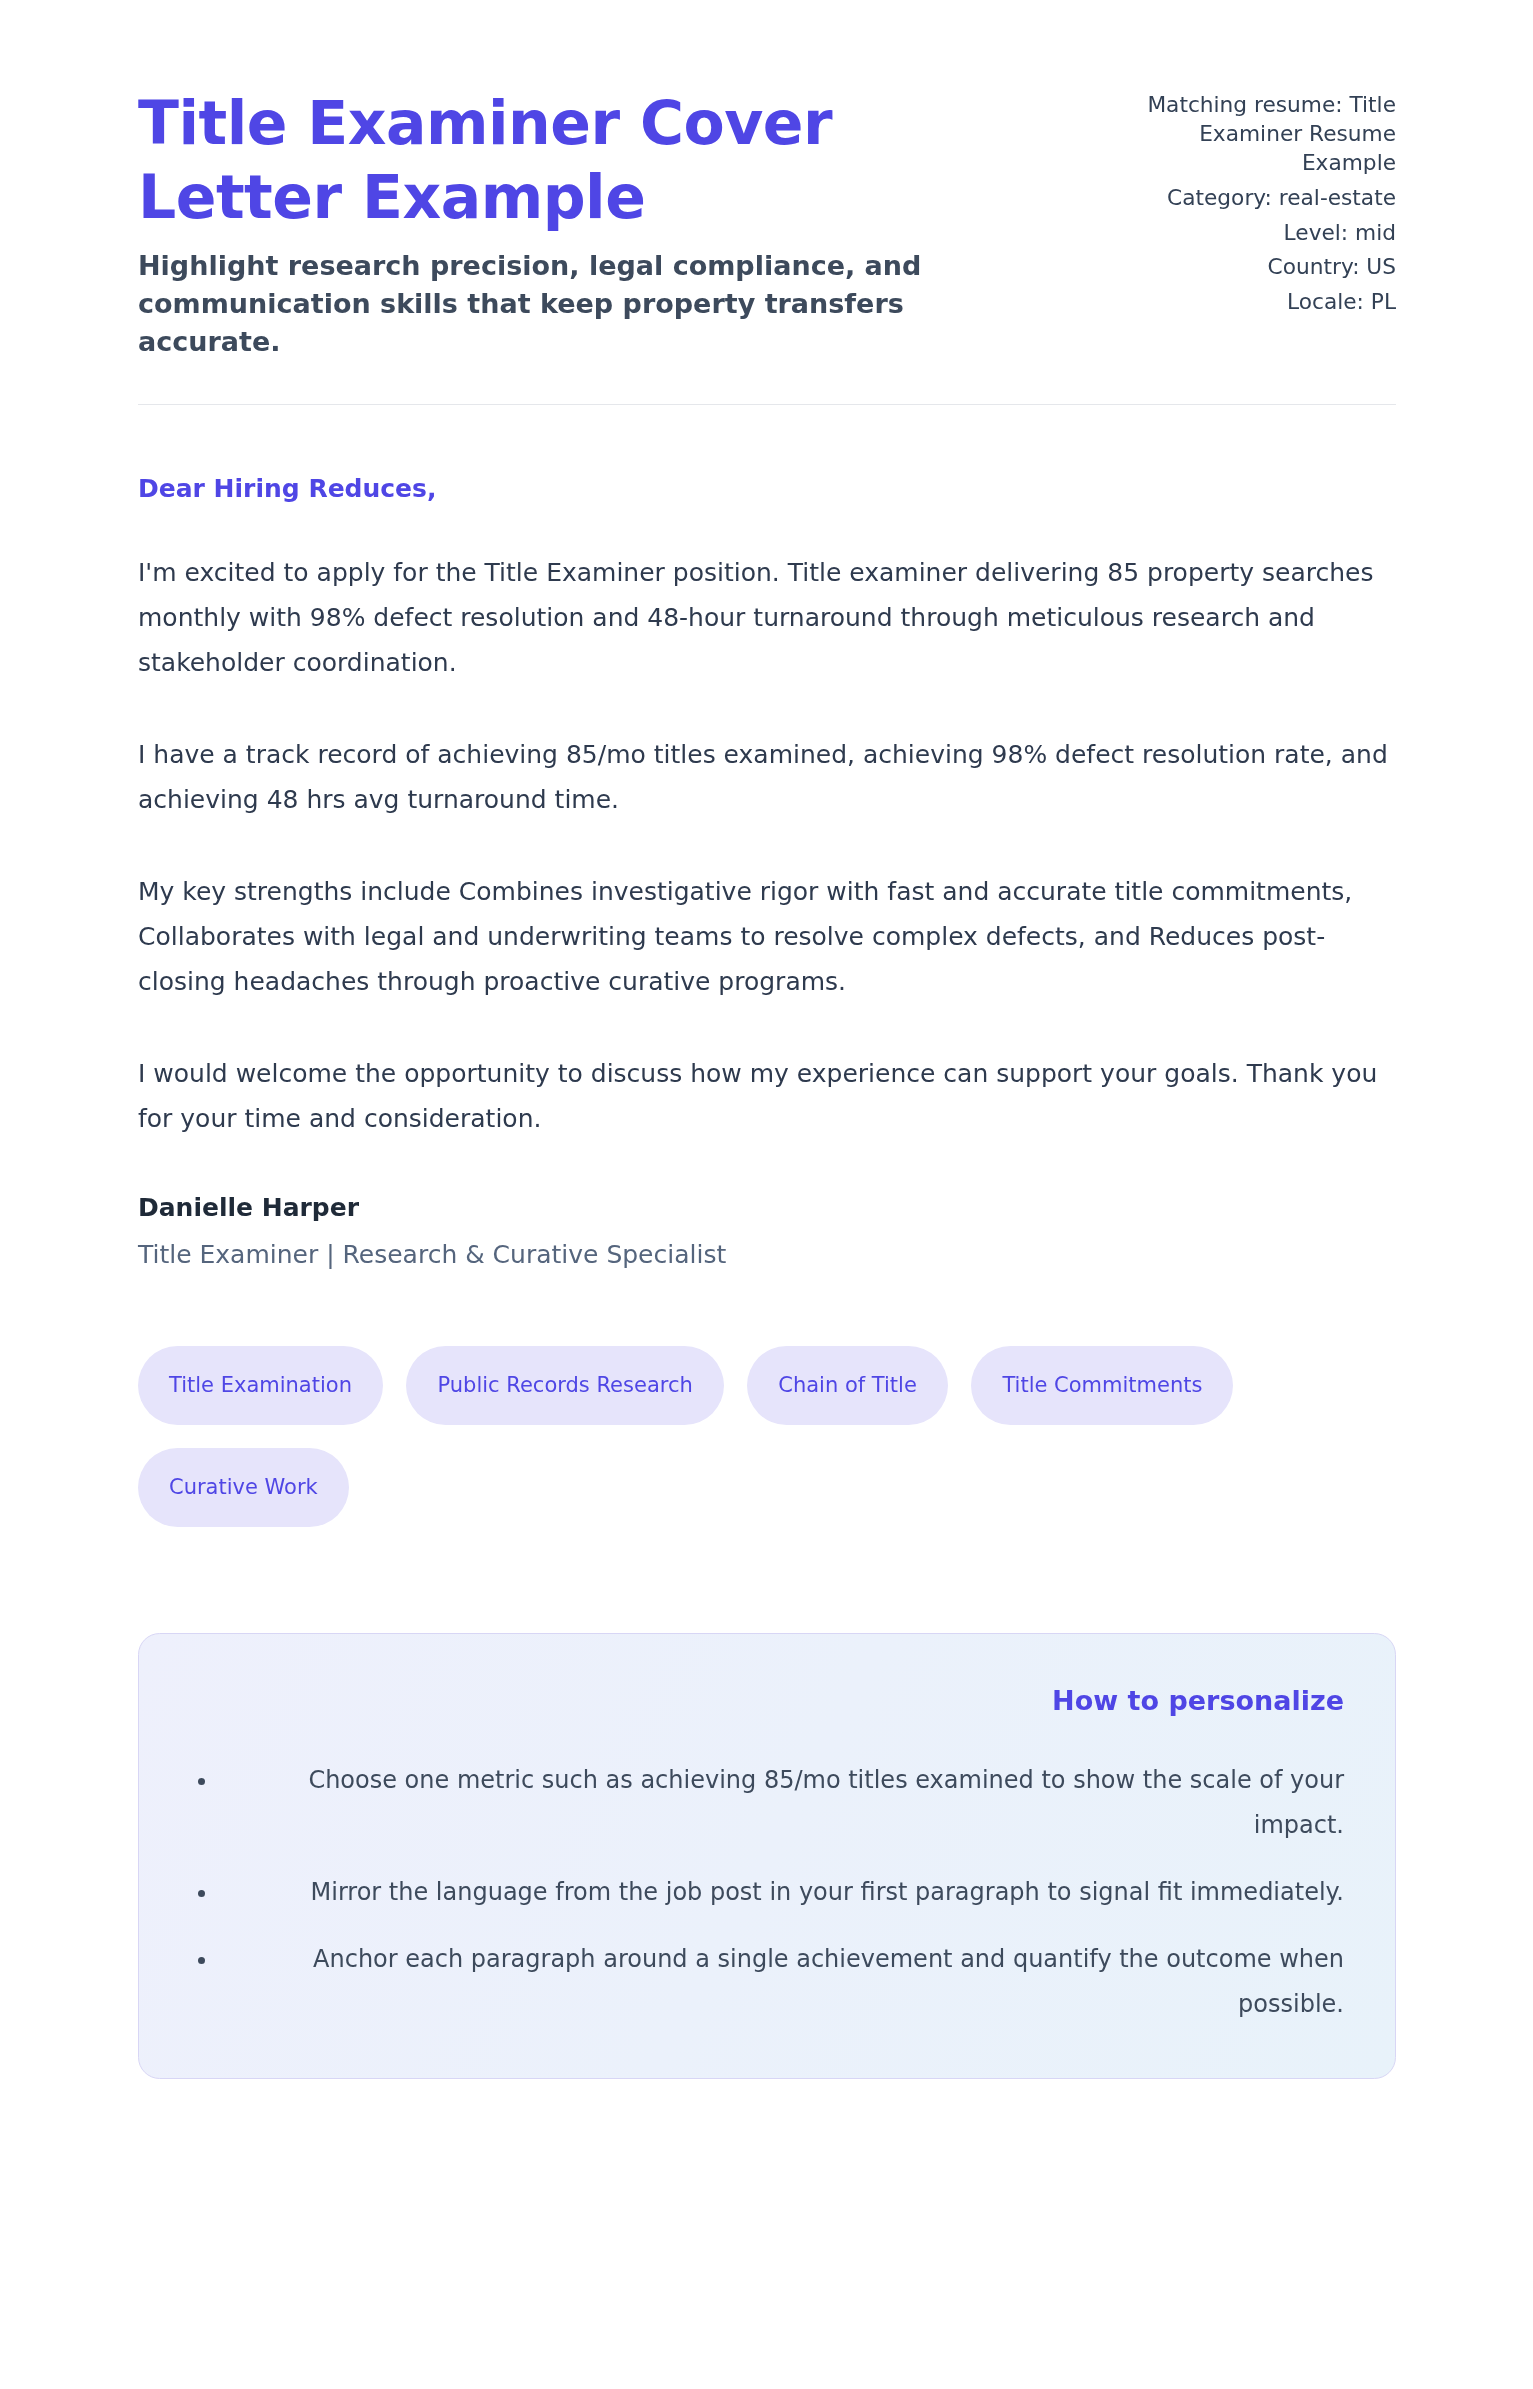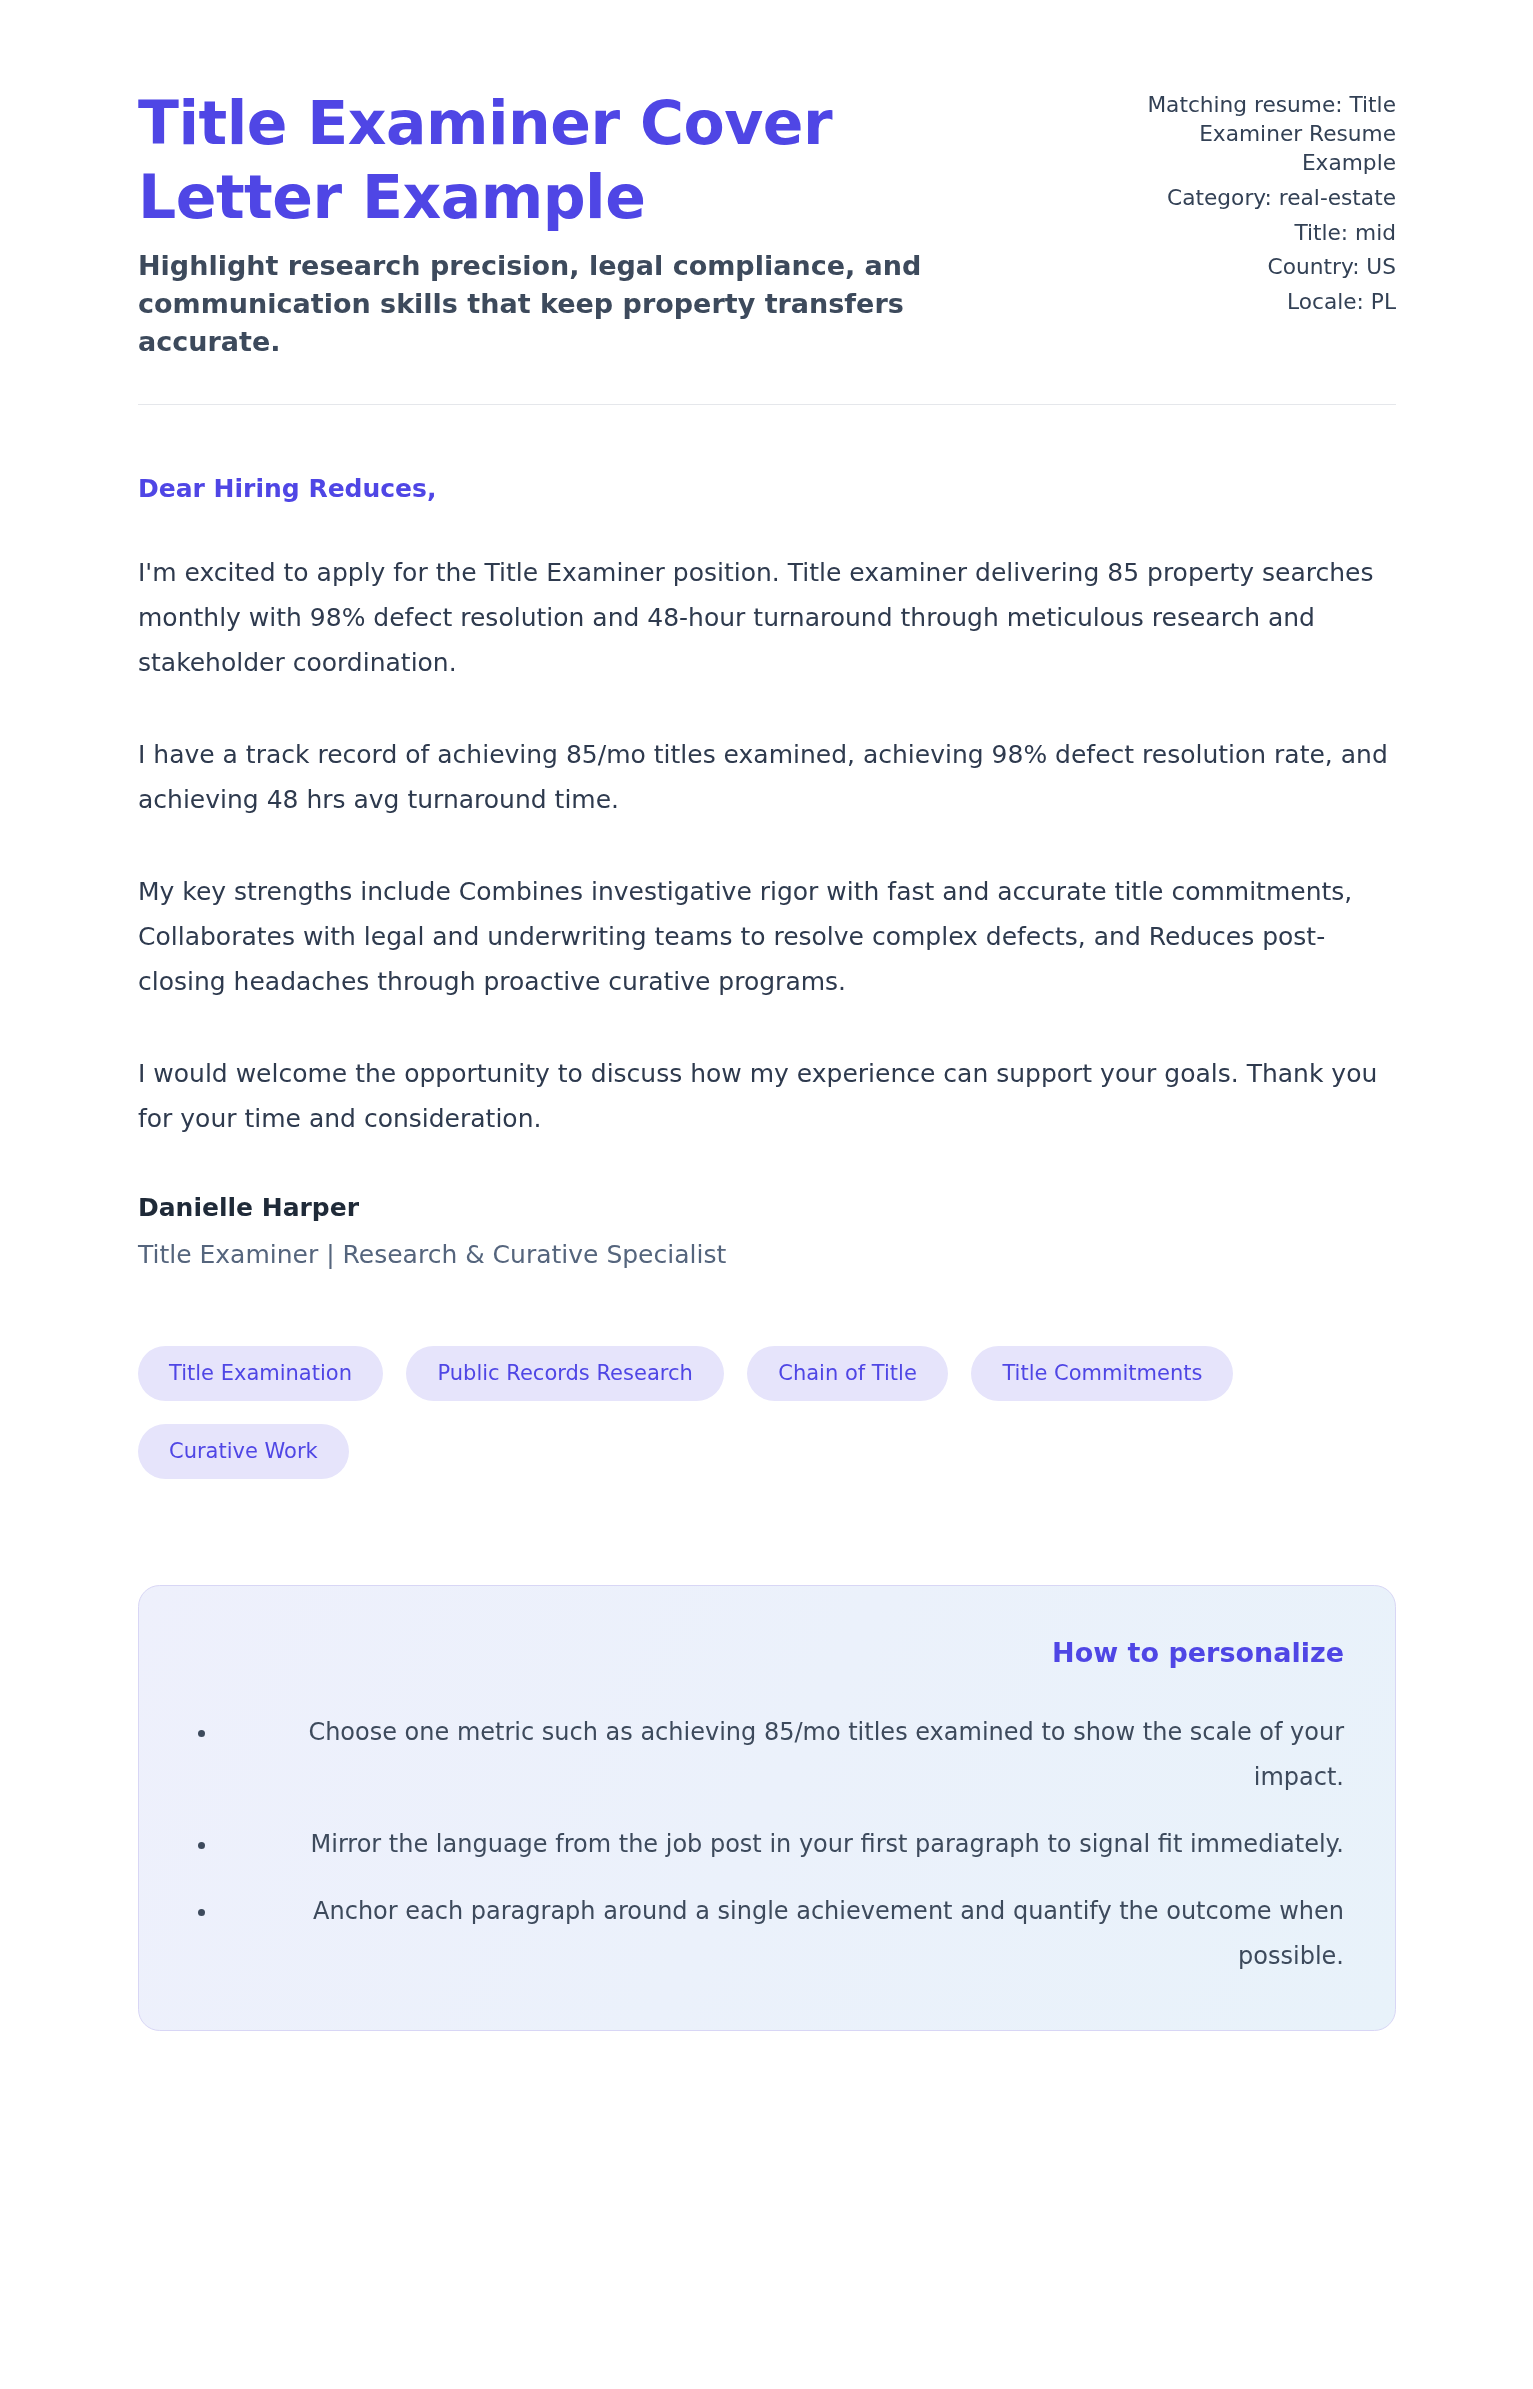--- a/index.html
+++ b/index.html
@@ -101,21 +101,21 @@
     flex-wrap:wrap;
     gap:23.5px;
   }
   .tag-pill{
     display:inline-flex;
     align-items:center;
     background:var(--pill-bg,#e6e4fb);
     color:var(--accent,#4f46e5);
     font-size:21px;
     line-height:1;
-    padding:17px 31px;
+    padding:29px 31px;
     border-radius:9023px;
     white-space:nowrap;
   }
   
   .personalize-card{
     margin-top:106px;
     background:linear-gradient(118deg,var(--box-start,#eef0fc) 0%,var(--box-end,#e8f2fa) 100%);
     border:0.9px solid var(--box-border,#d8d6f5);
     border-radius:21.7px;
     padding:51px 51px 51px 42px;
@@ -154,21 +154,21 @@
     <div class="meta-panel">
       <div class="meta-row">
         <span class="meta-label">Matching resume:</span>
         <span class="meta-value">Title Examiner Resume Example</span>
       </div>
       <div class="meta-row">
         <span class="meta-label">Category:</span>
         <span class="meta-value">real-estate</span>
       </div>
       <div class="meta-row">
-        <span class="meta-label">Title:</span>
+        <span class="meta-label">Level:</span>
         <span class="meta-value">mid</span>
       </div>
       <div class="meta-row">
         <span class="meta-label">Country:</span>
         <span class="meta-value">US</span>
       </div>
       <div class="meta-row">
         <span class="meta-label">Locale:</span>
         <span class="meta-value">PL</span>
       </div>

